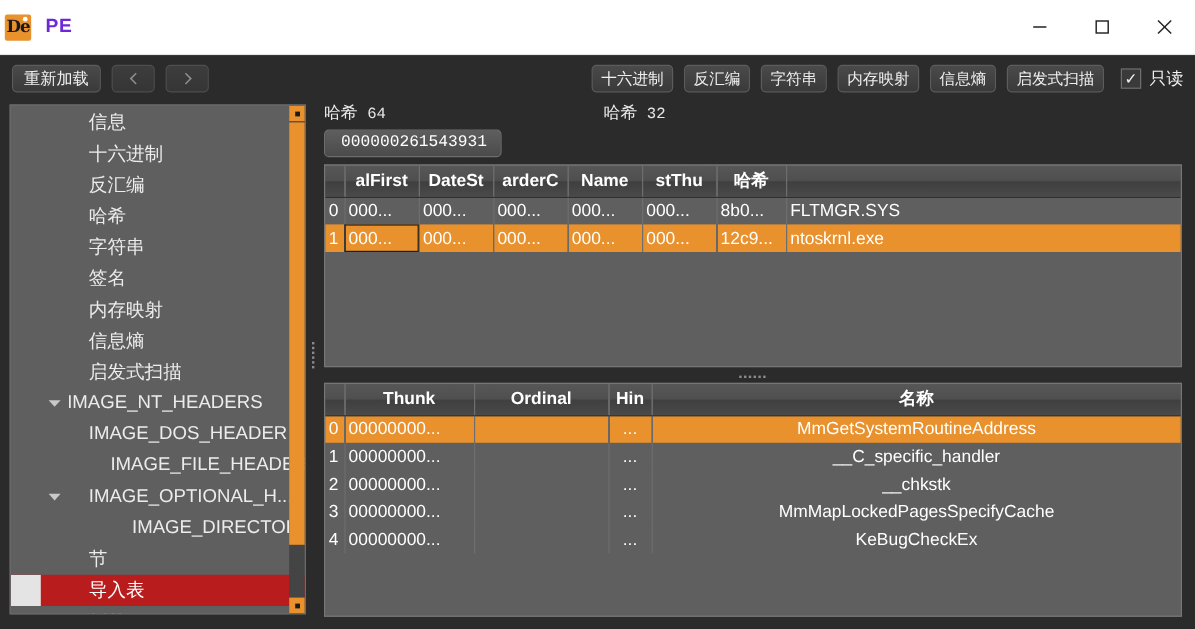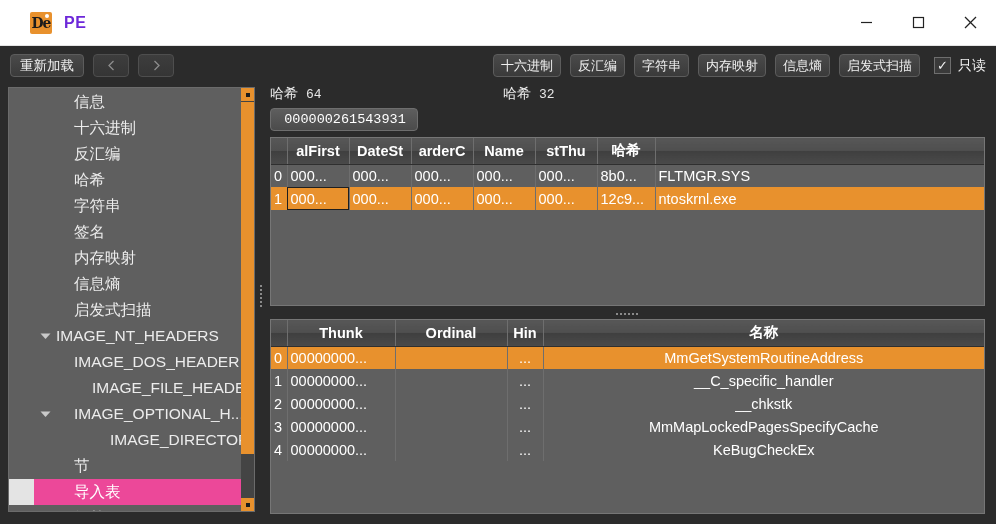--- a/index.html
+++ b/index.html
@@ -12,21 +12,21 @@
   }
 
   
   .titlebar {
     position: absolute; left: 0; top: 0; width: 996px; height: 46px;
     background: #ffffff;
     display: flex; align-items: center;
     border-bottom: 1px solid #e4e4e4;
   }
   .app-icon {
-    width: 22px; height: 22px; margin-left: 30px;
+    width: 22px; height: 22px; margin-left: 4px;
     background: #e8912d;
     border-radius: 2px;
     position: relative; flex: none;
     display: flex; align-items: center; justify-content: center;
   }
   .app-icon .glyph {
     font-family: "DejaVu Serif", serif;
     font-size: 14px; font-weight: bold; color: #1b1b1b;
     line-height: 1; letter-spacing: -1px;
   }
@@ -92,21 +92,21 @@
     background: #5f5f5f;
     border: 1px solid #6b6b6b;
     overflow: hidden;
   }
   .tree { padding-top: 1px; }
   .tree-item {
     height: 26px; display: flex; align-items: center;
     color: #ececec; font-size: 15.5px;
     white-space: nowrap; overflow: hidden;
   }
-  .tree-item.selected { background: #ec4899; color: #ffffff; }
+  .tree-item.selected { background: #b91c1c; color: #ffffff; }
   .tree-item.selected .ti-indent-block { background: #e4e4e4; }
   .ti-indent-block { width: 25px; height: 26px; flex: none; }
   .ti-arrow {
     width: 22px; flex: none; display: flex; align-items: center; justify-content: center;
   }
   .ti-arrow svg { display: block; }
   .ti-label { overflow: hidden; text-overflow: clip; }
 
   
   .sb-scroll {

